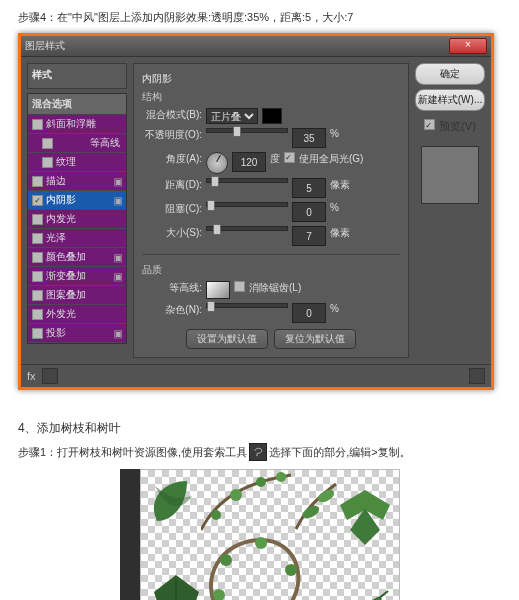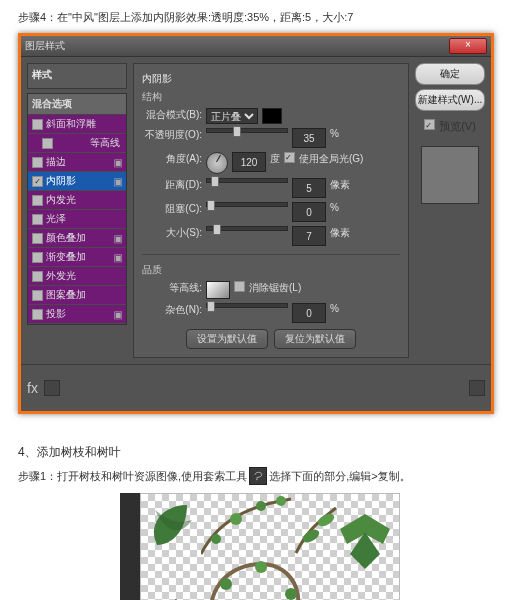--- a/index.html
+++ b/index.html
@@ -32,21 +32,21 @@
   .slider { height:3px; background:#3a3a3a; width:80px; position:relative; border:1px solid #2a2a2a; }
   .slider .knob { position:absolute; top:-3px; width:6px; height:9px; background:#ccc; border:1px solid #666; }
   .dial { width:20px; height:20px; border-radius:50%; border:1px solid #333; background:radial-gradient(#ccc,#888); position:relative; }
   .dial::after { content:""; position:absolute; width:1px; height:8px; background:#222; left:9px; top:1px; transform-origin:bottom; transform:rotate(30deg); }
   .btnrow { display:flex; gap:6px; margin-top:6px; justify-content:center; }
   .btn { background:linear-gradient(#6e6e6e,#5a5a5a); border:1px solid #333; color:#ddd; font-size:10px; padding:2px 10px; border-radius:4px;text-align:center; }
   .hr { border-top:1px solid #444; margin:8px 0; }
   .right { width:70px; display:flex; flex-direction:column; gap:4px; }
   .rbtn { background:linear-gradient(#e9e9e9,#cfcfcf); border:1px solid #888; color:#222; font-size:10px; text-align:center; padding:3px 0; border-radius:9px; }
   .preview { width:56px; height:56px; background:#777; border:1px solid #333; margin:4px auto 0; }
-  .footer { height:22px; background:#535353; border-top:1px solid #3a3a3a; display:flex; align-items:center; padding:12px 6px; font-size:14px; color:#ccc; gap:6px; }
+  .footer { height:22px; background:#535353; border-top:1px solid #3a3a3a; display:flex; align-items:center; padding:0 6px; font-size:11px; color:#ccc; gap:6px; }
   .ficon { width:14px; height:14px; background:#444; border:1px solid #333; }
 
   .sechead { font-size:12px; margin:8px 0 6px; }
   .step { font-size:11px; display:flex; align-items:center; flex-wrap:wrap; gap:2px; margin-bottom:8px; }
   .tool { width:16px; height:16px; background:#3a3a3a; border:1px solid #222; display:inline-flex; align-items:center; justify-content:center; }
   .tool svg { width:10px; height:10px; }
   .assets { width:280px; margin:0 auto; display:flex; }
   .strip { width:20px; background:#2f2f2f; }
   .canvas { flex:1; height:190px; position:relative; background:
     repeating-conic-gradient(#cfcfcf 0 25%, #ffffff 0 50%) 0 0/14px 14px; border:1px solid #bbb; overflow:hidden; }
@@ -72,20 +72,24 @@
           <div class="fxhead">混合选项</div>
           <div id="fxitems">
               <div class="fxitem">
                 <span class="cb"></span>
                 <span>斜面和浮雕</span>
               </div>
               <div class="fxitem" style="padding-left: 14px; gap: 37px;">
                 <span class="cb"></span>
                 <span>等高线</span>
               </div>
+              <div class="fxitem" style="padding-left: 14px;">
+                <span class="cb"></span>
+                <span>纹理</span>
+              </div>
               <div class="fxitem">
                 <span class="cb"></span>
                 <span>描边</span>
                 <span class="plus">▣</span>
               </div>
               <div class="fxitem selected">
                 <span class="cb checked"></span>
                 <span>内阴影</span>
                 <span class="plus">▣</span>
               </div>
@@ -102,25 +106,25 @@
                 <span>颜色叠加</span>
                 <span class="plus">▣</span>
               </div>
               <div class="fxitem">
                 <span class="cb"></span>
                 <span>渐变叠加</span>
                 <span class="plus">▣</span>
               </div>
               <div class="fxitem">
                 <span class="cb"></span>
+                <span>图案叠加</span>
+              </div>
+              <div class="fxitem">
+                <span class="cb"></span>
                 <span>外发光</span>
-              </div>
-              <div class="fxitem">
-                <span class="cb"></span>
-                <span>图案叠加</span>
               </div>
               <div class="fxitem">
                 <span class="cb"></span>
                 <span>投影</span>
                 <span class="plus">▣</span>
               </div>
             </div>
         </div>
       </div>
       <div class="center">

